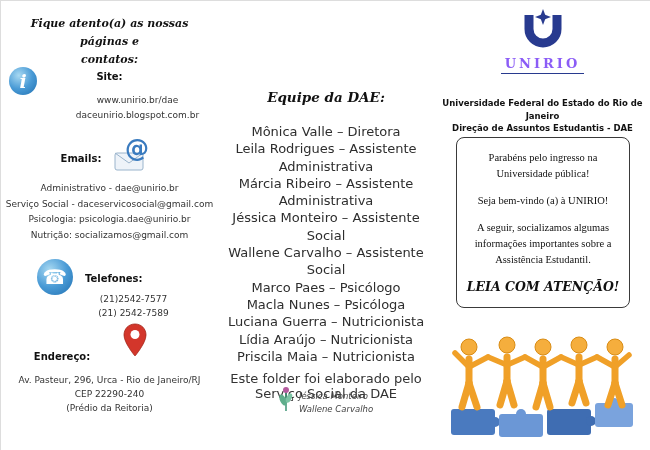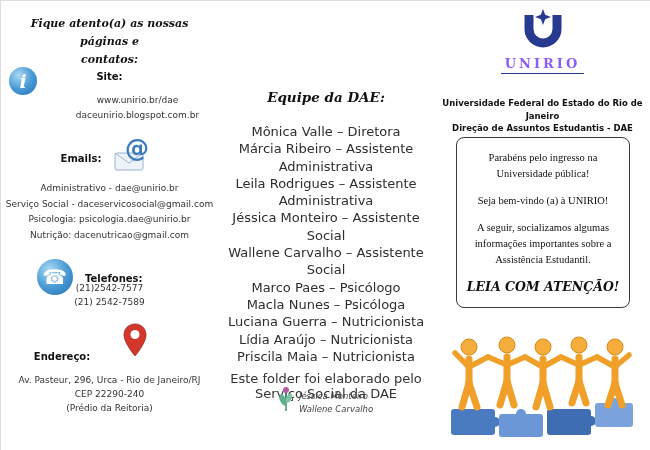--- a/index.html
+++ b/index.html
@@ -27,21 +27,21 @@
     font:italic bold 19px "DejaVu Serif", serif;}
   .site-label{top:70px;}
   .site-lines{top:92px;line-height:15px;padding-left:28px;}
   .emails-label{left:40px;top:152px;width:80px;text-align:center;}
   .email-at{left:112px;top:134px;}
   .email-lines{top:180px;line-height:15.5px;}
   .phone-icon{left:36px;top:258px;width:36px;height:36px;border-radius:50%;
     background:radial-gradient(circle at 35% 30%, #a8d9f2, #4a9bd6 50%, #1f6fb0);
     color:#fff;display:flex;align-items:center;justify-content:center;font-size:20px;}
   .phones-label{left:84px;top:272px;}
-  .phone-lines{top:280px;line-height:14px;}
+  .phone-lines{top:291px;line-height:14px;margin-left:24px;}
   .pin-icon{left:122px;top:322px;}
   .address-label{left:16px;top:350px;width:90px;text-align:center;}
   .address-lines{top:372px;line-height:14px;}
 
   
   .mc-heading{top:88px;left:0;right:0;text-align:center;font-size:13.5px;}
   .team-list{top:122px;line-height:17.3px;font-size:13px;color:#2e2e2e;}
   .mc-footer{top:370px;font-size:13px;color:#333;}
   .mc-credits{top:385px;left:0;right:0;display:flex;justify-content:center;align-items:flex-end;gap:6px;}
   .credit-names{font-style:italic;font-size:8.5px;line-height:13px;color:#444;text-align:left;}
@@ -83,21 +83,21 @@
       <svg width="44" height="38" viewBox="0 0 44 38">
         <rect x="2" y="18" width="28" height="17" rx="2" fill="#eef3f9" stroke="#9ab4cc" stroke-width="1"></rect>
         <path d="M2 18 L16 28 L30 18" fill="none" stroke="#9ab4cc" stroke-width="1"></path>
         <text x="24" y="22" font-size="24" font-weight="bold" fill="#3a7bbf" font-family="DejaVu Sans, sans-serif" text-anchor="middle">@</text>
       </svg>
     </div>
     <div class="abs ctr email-lines small-text">
       <div>Administrativo - dae@unirio.br</div>
       <div>Serviço Social - daceservicosocial@gmail.com</div>
       <div>Psicologia: psicologia.dae@unirio.br</div>
-      <div>Nutrição: dacenutricao@gmail.com</div>
+      <div>Nutrição: socializamos@gmail.com</div>
     </div>
 
     <div class="abs phone-icon">
       <span>☎</span>
     </div>
     <div class="abs phones-label bold-label">Telefones:</div>
     <div class="abs ctr phone-lines small-text">
       <div>(21)2542-7577</div>
       <div>(21) 2542-7589</div>
     </div>
@@ -113,22 +113,22 @@
       <div>Av. Pasteur, 296, Urca - Rio de Janeiro/RJ</div>
       <div>CEP 22290-240</div>
       <div>(Prédio da Reitoria)</div>
     </div>
   </div>
 
   <div class="col col-mid">
     <div class="abs ctr mc-heading hand">Equipe da DAE:</div>
     <div class="abs ctr team-list">
       <div>Mônica Valle – Diretora</div>
+      <div>Leila Rodrigues – Assistente Administrativa</div>
       <div>Márcia Ribeiro – Assistente Administrativa</div>
-      <div>Leila Rodrigues – Assistente Administrativa</div>
       <div>Jéssica Monteiro – Assistente Social</div>
       <div>Wallene Carvalho – Assistente Social</div>
       <div>Marco Paes – Psicólogo</div>
       <div>Macla Nunes – Psicóloga</div>
       <div>Luciana Guerra – Nutricionista</div>
       <div>Lídia Araújo – Nutricionista</div>
       <div>Priscila Maia – Nutricionista</div>
     </div>
     <div class="abs ctr mc-footer">Este folder foi elaborado pelo Serviço Social da DAE</div>
     <div class="abs mc-credits">

